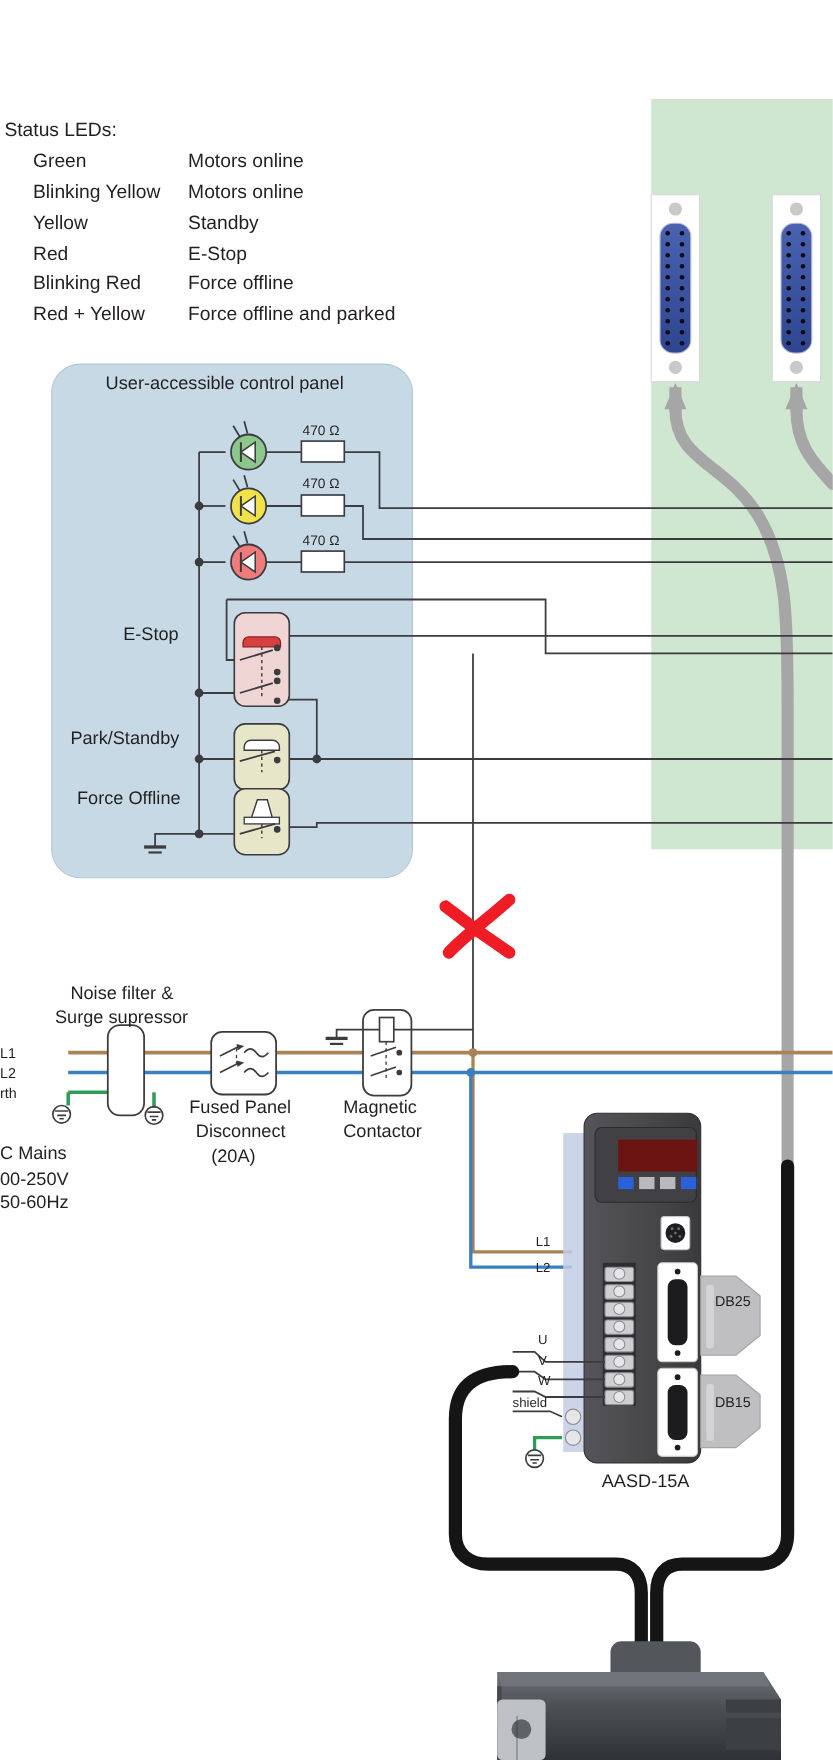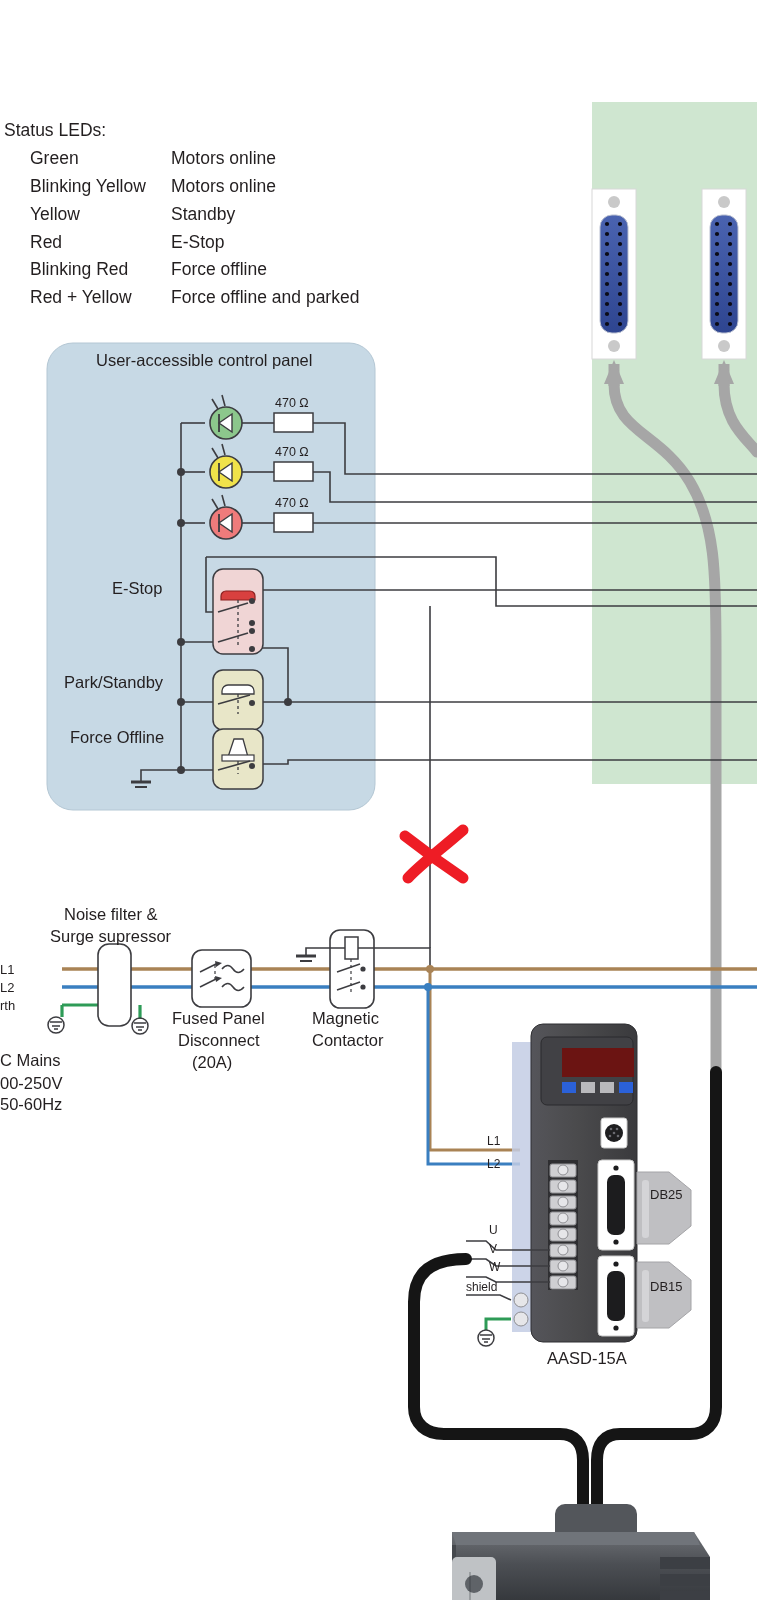--- a/index.html
+++ b/index.html
@@ -1,18 +1,18 @@
 <!DOCTYPE html>
 <html><head>
 <meta charset="utf-8">
 <style>
   html,body{margin:0;padding:0;background:#ffffff;}
   body{width:757px;height:1600px;position:relative;overflow:hidden;
        font-family:"Liberation Sans","DejaVu Sans",sans-serif;color:#231f20;}
-  #stage{position:absolute;left:0;top:12px;width:757px;height:1242px;}
+  #stage{position:absolute;left:0;top:0;width:757px;height:1242px;}
   svg#diagram{position:absolute;left:0;top:0;width:757px;height:1600px;display:block;}
   .lg-txt{font-size:17.5px;fill:#231f20;}
   .md-txt{font-size:16.5px;fill:#231f20;}
   .sm-txt{font-size:13px;fill:#231f20;}
   .xs-txt{font-size:12px;fill:#231f20;}
   .ohm{font-size:12.5px;fill:#231f20;}
   text{font-family:"Liberation Sans","DejaVu Sans",sans-serif;}
 </style>
 </head>
 <body>

